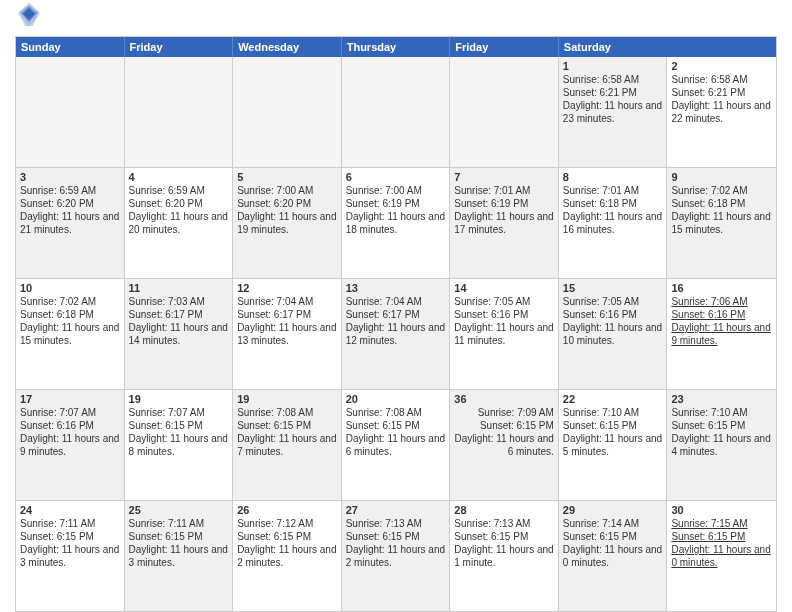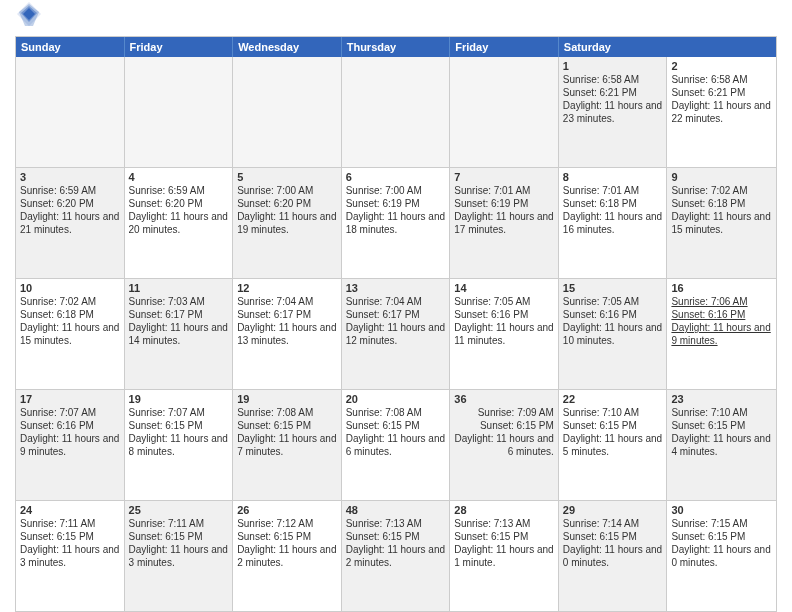--- a/index.html
+++ b/index.html
@@ -305,39 +305,39 @@
 Sunset: 6:15 PM
 Daylight: 11 hours and 3 minutes.</div>
           </div>
           <div class="cal-cell">
             <span class="day-num">26</span>
             <div class="day-info" style="white-space: pre-line;">Sunrise: 7:12 AM
 Sunset: 6:15 PM
 Daylight: 11 hours and 2 minutes.</div>
           </div>
           <div class="cal-cell shaded">
-            <span class="day-num">48</span>
+            <span class="day-num">27</span>
             <div class="day-info" style="white-space: pre-line;">Sunrise: 7:13 AM
 Sunset: 6:15 PM
 Daylight: 11 hours and 2 minutes.</div>
           </div>
           <div class="cal-cell">
             <span class="day-num">28</span>
             <div class="day-info" style="white-space: pre-line;">Sunrise: 7:13 AM
 Sunset: 6:15 PM
 Daylight: 11 hours and 1 minute.</div>
           </div>
           <div class="cal-cell shaded">
             <span class="day-num">29</span>
             <div class="day-info" style="white-space: pre-line;">Sunrise: 7:14 AM
 Sunset: 6:15 PM
 Daylight: 11 hours and 0 minutes.</div>
           </div>
           <div class="cal-cell">
             <span class="day-num">30</span>
-            <div class="day-info" style="white-space: pre-line;">Sunrise: 7:15 AM
+            <div class="day-info" style="white-space: pre-line; text-decoration: underline;">Sunrise: 7:15 AM
 Sunset: 6:15 PM
 Daylight: 11 hours and 0 minutes.</div>
           </div>
         </div>
       </div>
   </div>
 </div>
 
 </body></html>

